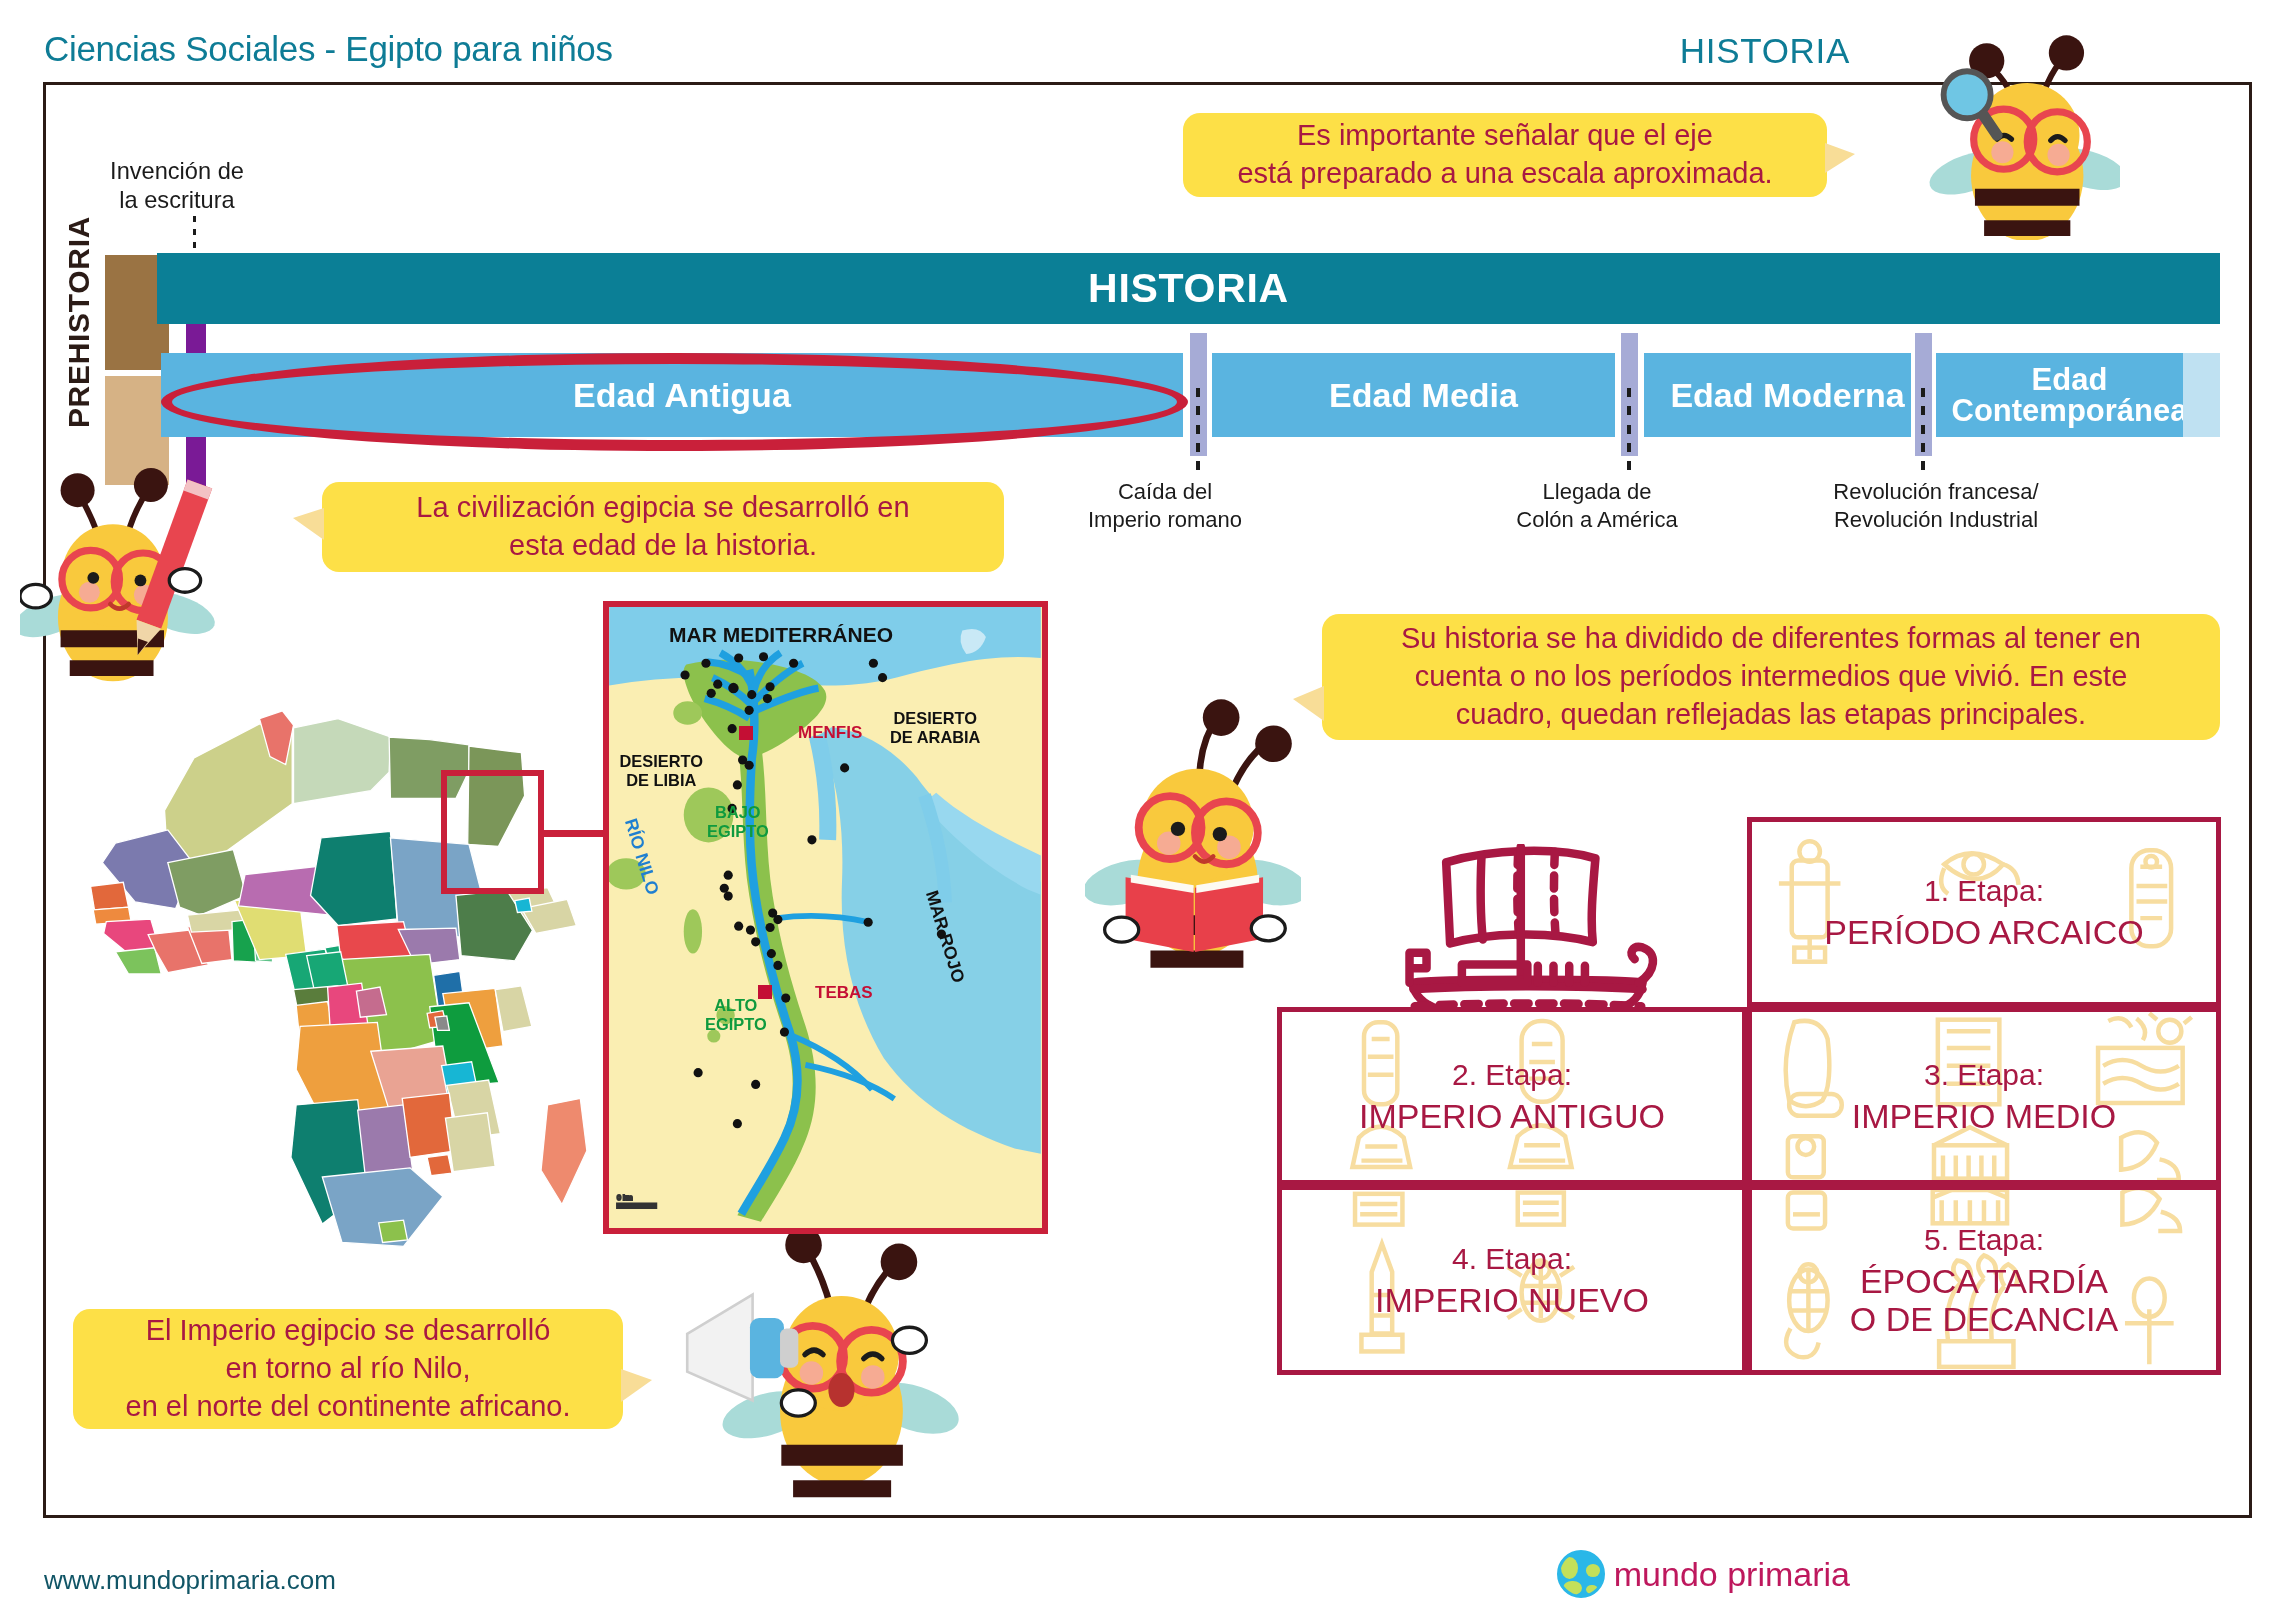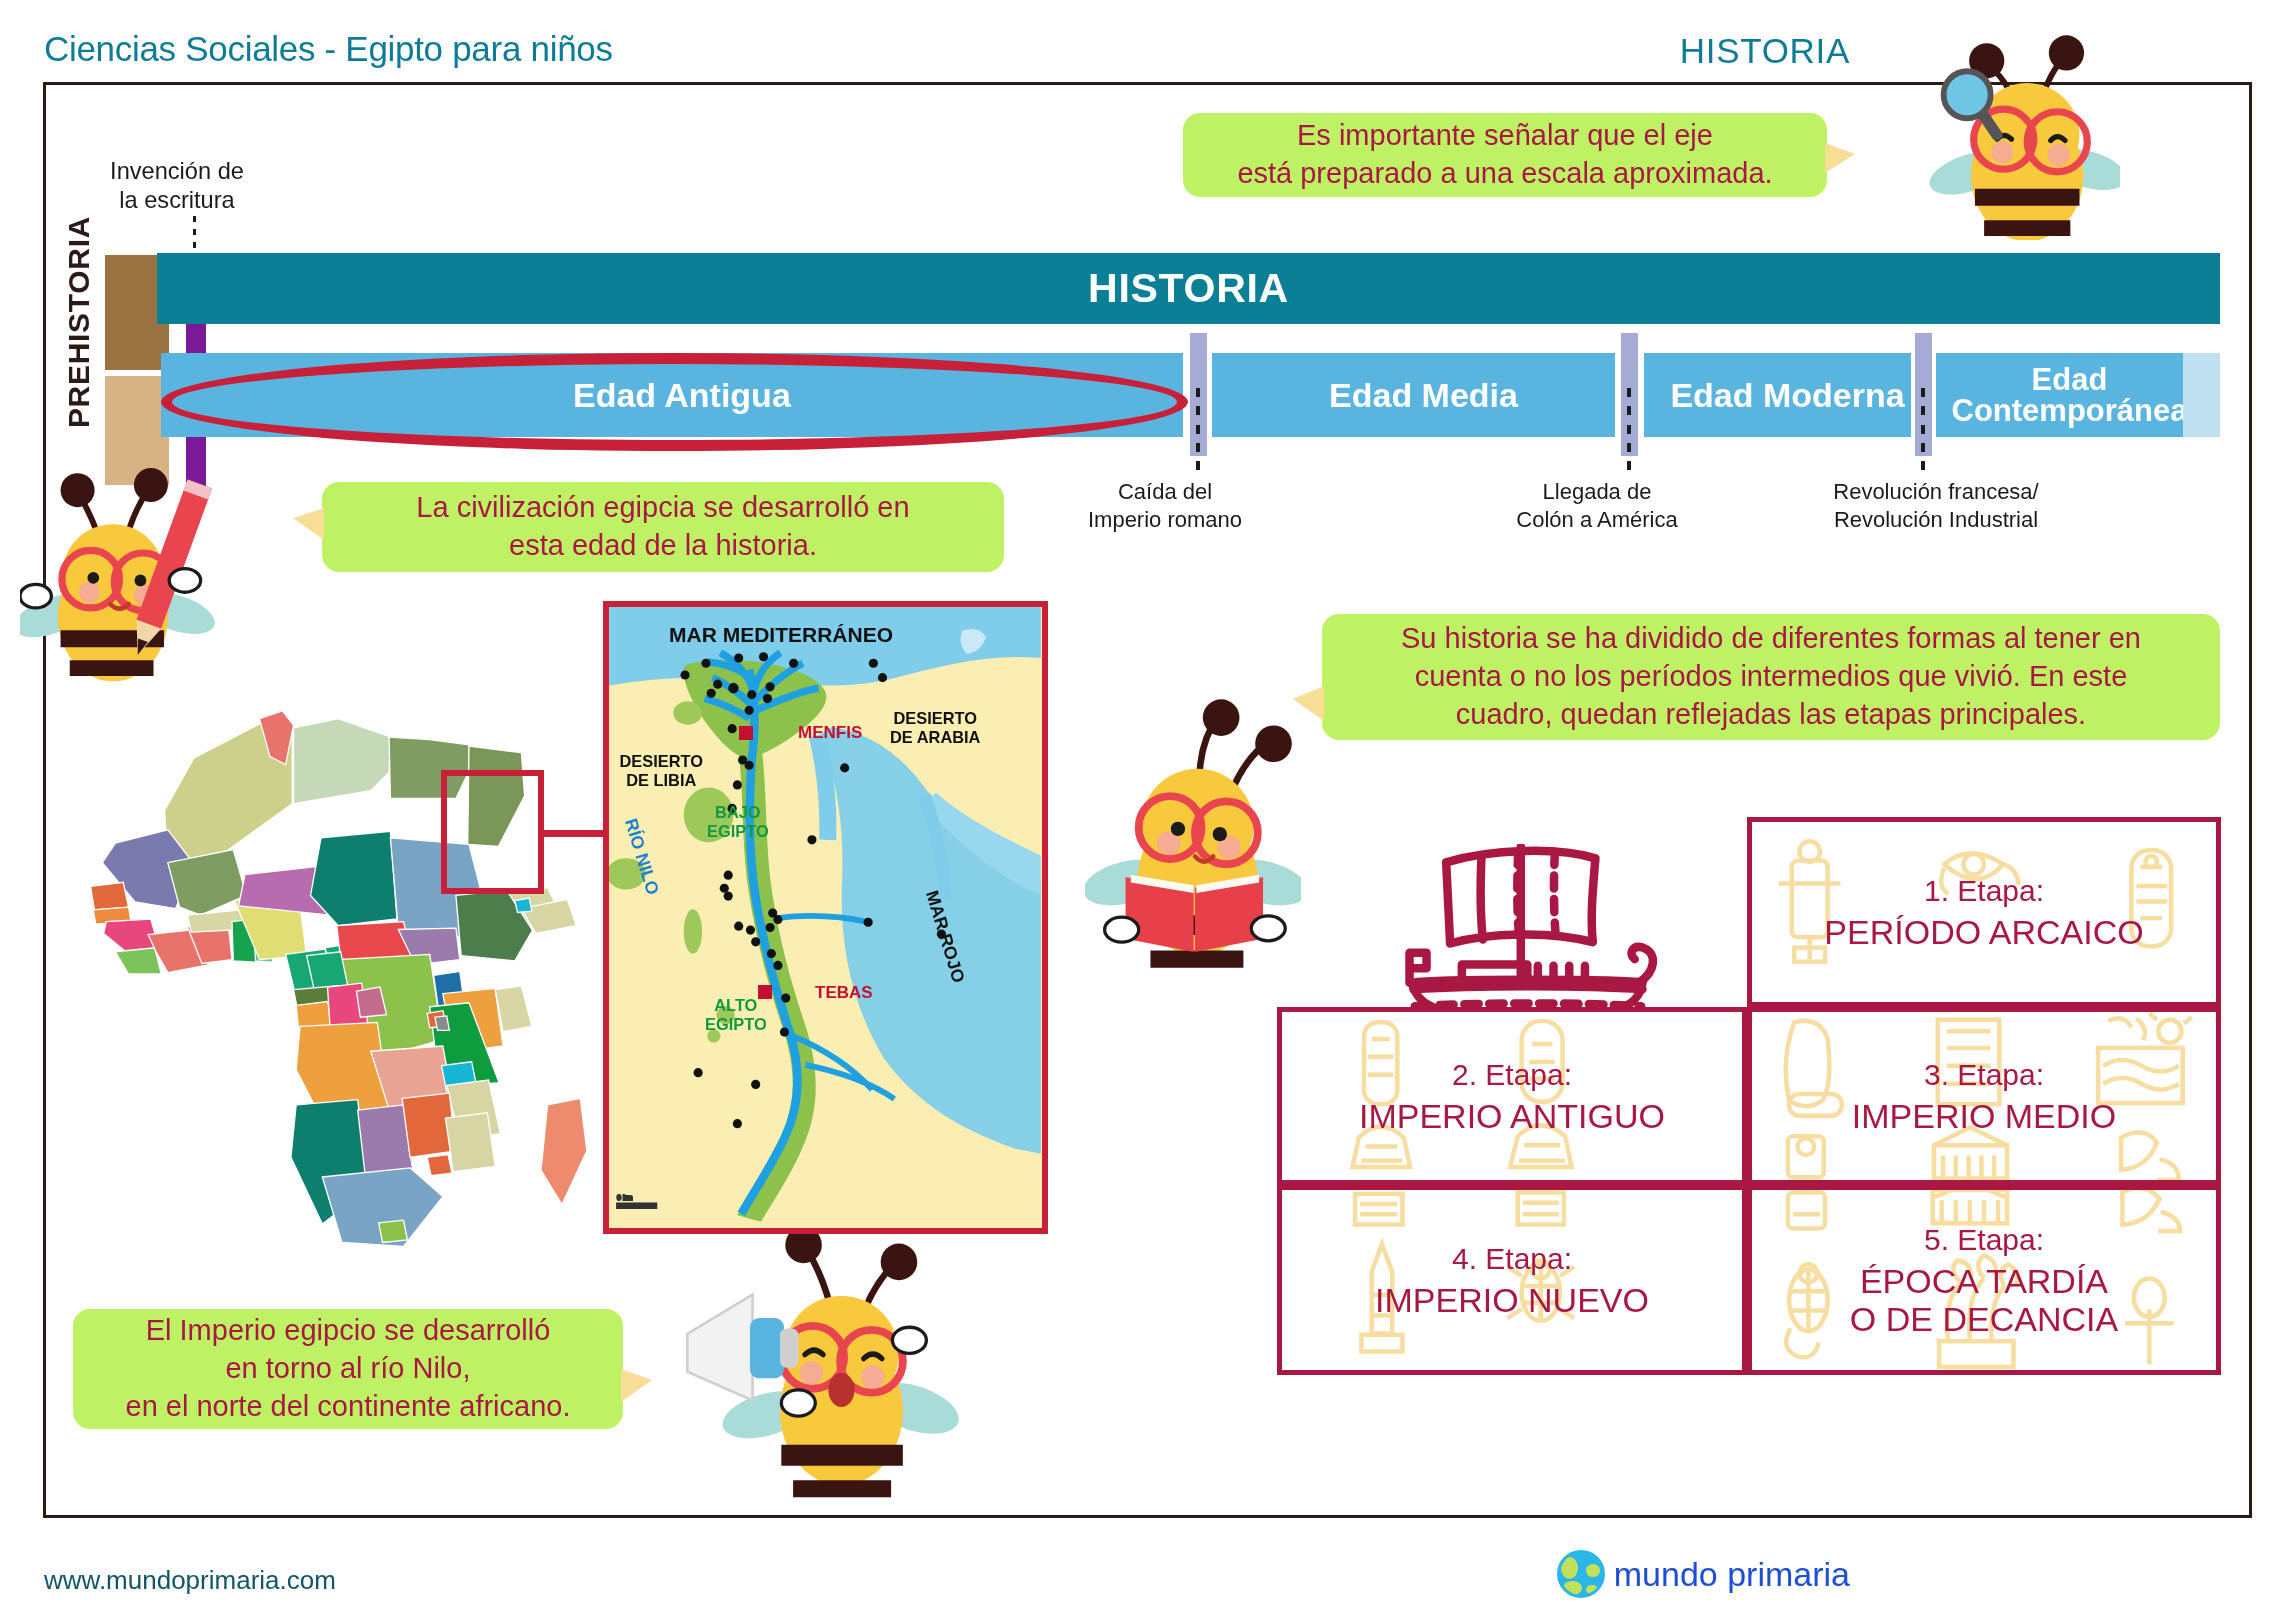--- a/index.html
+++ b/index.html
@@ -42,21 +42,21 @@
     border: 3.9px solid #2ab7e8; background: #2ab7e8;
     position: relative; overflow: hidden;
   }
   .logo-globe i {
     position: absolute; background: #c3e05a; border-radius: 50%;
   }
   .logo-globe i.a { width: 17px; height: 22px; left: 1.3px; top: 3.9px; }
   .logo-globe i.b { width: 14.4px; height: 13px; right: 1.3px; top: 10.5px; }
   .logo-globe i.c { width: 18.3px; height: 14.4px; left: 3.9px; bottom: 0px; }
   .logo-globe i.d { width: 11.8px; height: 9.2px; right: 3.9px; bottom: 1.3px; }
-  .logo-text { font-size: 34px; color: #1d4ed8; }
+  .logo-text { font-size: 34px; color: #be185d; }
 
   
   .preh-label {
     position: absolute; left: 58px; top: 171px;
     width: 42px; height: 301px;
     display: flex; align-items: center; justify-content: center;
   }
   .preh-label span {
     transform: rotate(-90deg);
     white-space: nowrap; font-size: 30px; font-weight: bold;
@@ -114,21 +114,21 @@
     width: 4.6px; height: 89px;
     background: repeating-linear-gradient(to bottom,#1b1b1b 0 9.2px,transparent 9.2px 18.3px);
   }
   .ev-label {
     position: absolute; font-size: 22px; color: #1b1b1b;
     text-align: center; line-height: 1.25; width: 236px;
   }
 
   
   .bubble {
-    position: absolute; background: #bef264; border-radius: 17px;
+    position: absolute; background: #fde047; border-radius: 17px;
     color: #a81843; text-align: center; line-height: 1.3;
     display: flex; align-items: center; justify-content: center;
     padding: 10.5px 19.6px;
   }
   .bubble .tail {
     position: absolute; width: 0; height: 0;
   }
   .b1 { left: 1183px; top: 113px; width: 644px; height: 84px; font-size: 29px; }
   .b1 .tail { right: -27.5px; top: 30px;
     border-left: 30px solid #f8dd97;

